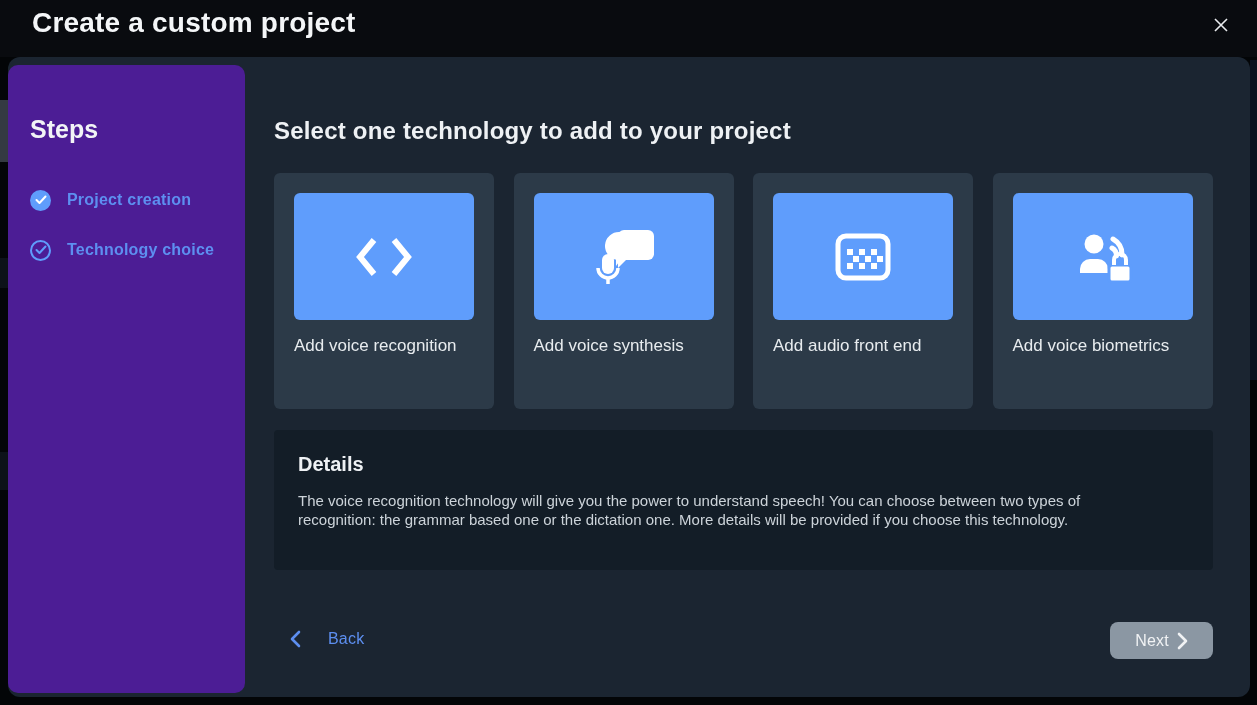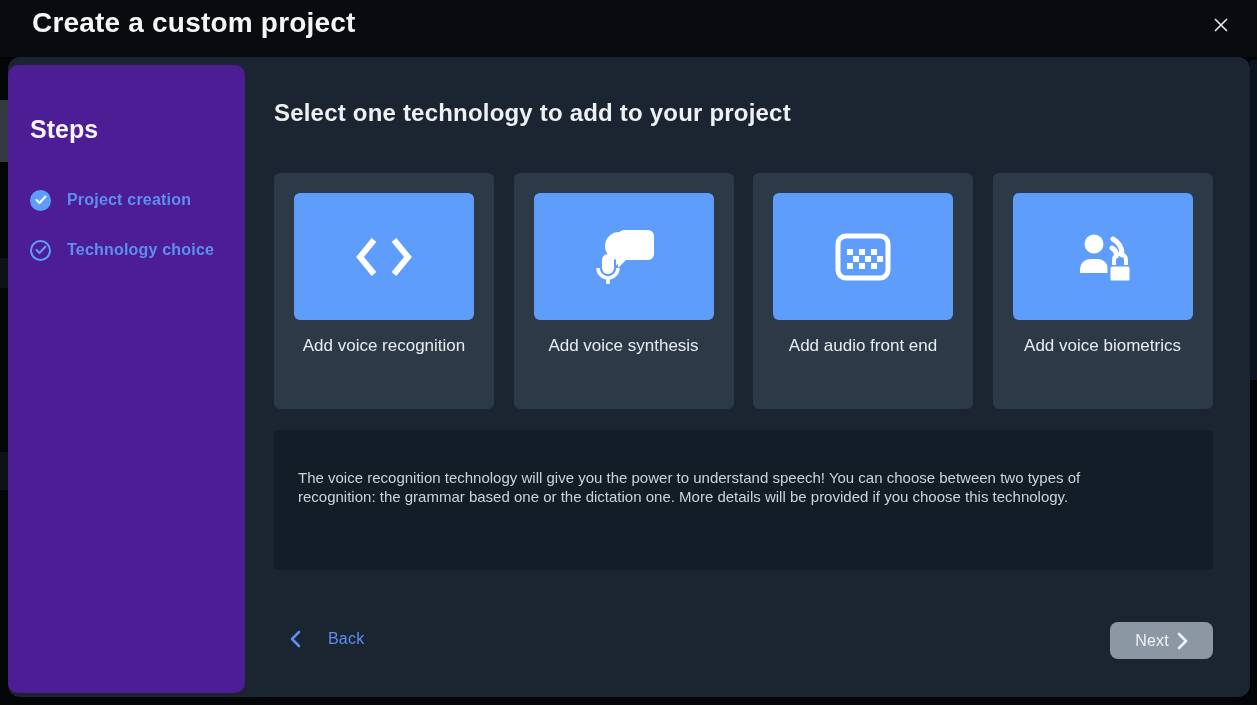--- a/index.html
+++ b/index.html
@@ -33,29 +33,29 @@
   .step-item { display:flex; align-items:center; gap:16px; height:24px; margin-bottom:26px;
                cursor:pointer; }
   .step-label { font-size:16px; font-weight:600; color:#5d8ff0; letter-spacing:.2px; }
   .check-done { width:21px; height:21px; border-radius:50%; background:#5f9dfc; flex:0 0 21px;
                 display:flex; align-items:center; justify-content:center; }
   .check-outline { width:21px; height:21px; border-radius:50%; border:2px solid #5f9dfc;
                    flex:0 0 21px; display:flex; align-items:center; justify-content:center; }
 
   
   .main { position:absolute; left:225px; top:0; width:1017px; height:640px;
-          padding:42px 0 0 41px; }
+          padding:60px 0 0 41px; }
   .main-heading { font-size:24px; font-weight:700; color:#eef1f4; letter-spacing:.2px; }
 
   .cards-row { position:absolute; left:41px; top:116px; display:flex; gap:19.5px; }
   .tech-card { width:220px; height:236px; background:#2c3a48; border-radius:6px;
                padding:20px; cursor:pointer; }
   .tech-tile { width:180px; height:127px; background:#5f9dfc; border-radius:6px;
                display:flex; align-items:center; justify-content:center; }
-  .tech-label { margin-top:14px; text-align:center; font-size:17px; color:#e8ecef;
+  .tech-label { margin-top:14px; font-size:17px; color:#e8ecef;
                 line-height:23px; }
 
   .details-panel { position:absolute; left:41px; top:373px; width:939px; height:140px;
                    background:#131d27; border-radius:4px; padding:23px 24px; }
   .details-heading { font-size:20px; font-weight:700; color:#eef1f4; }
   .details-body { margin-top:15px; font-size:15px; line-height:19px; color:#ccd3d9;
                   max-width:845px; }
 
   .footer { position:absolute; left:41px; top:565px; width:939px; height:38px; }
   .back-link { position:absolute; left:16px; top:8px; display:flex; align-items:center;
@@ -174,20 +174,21 @@
                 <path d="M41 36 v-5 a6 6 0 0 1 12 0 v5" fill="none" stroke="#ffffff" stroke-width="4"></path>
               </g>
             </svg>
           </div>
           <div class="tech-label">Add voice biometrics</div>
         </div>
 
       </div>
 
       <div class="details-panel">
+        <div class="details-heading">Details</div>
         <div class="details-body">The voice recognition technology will give you the power to understand speech! You can choose between two types of recognition: the grammar based one or the dictation one. More details will be provided if you choose this technology.</div>
       </div>
 
       <div class="footer">
         <div class="back-link">
           <span>
             <svg width="11" height="18" viewBox="0 0 11 18">
               <polyline points="9,2 2,9 9,16" fill="none" stroke="#5d8ff0" stroke-width="2.6" stroke-linecap="round" stroke-linejoin="round"></polyline>
             </svg>
           </span>

